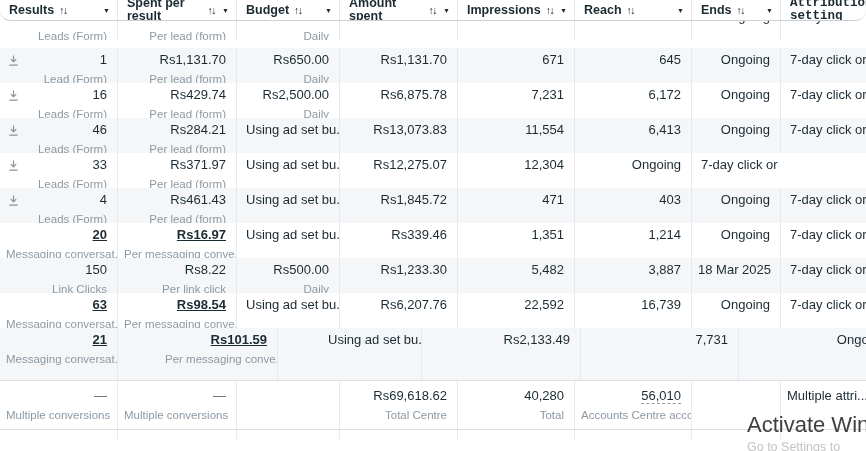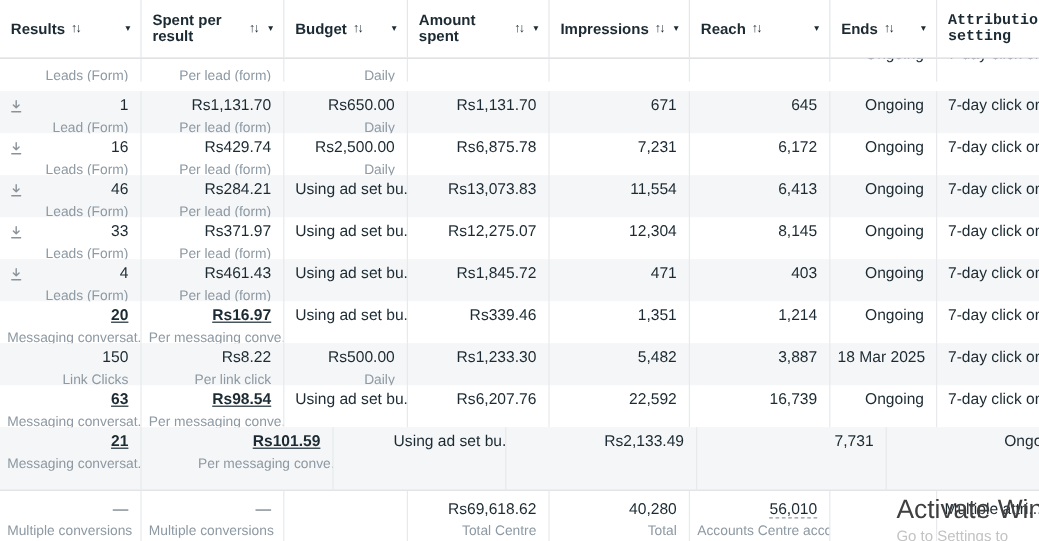--- a/index.html
+++ b/index.html
@@ -4,21 +4,21 @@
 <style>
   * { margin:0; padding:0; box-sizing:border-box; }
   html,body { background:#fff; }
   .screen {
     position:relative; width:866px; height:451px; overflow:hidden;
     background:#fff; font-family:"Liberation Sans", sans-serif; color:#1c2b33;
   }
   .grid { display:grid; grid-template-columns:118px 119px 103px 118px 117px 117px 89px 85px; }
 
   
-  .hrow { height:49px; border-bottom:1px solid #ced0d4; }
+  .hrow { height:21px; border-bottom:1px solid #ced0d4;border-radius:14px; }
   .hcell { display:flex; align-items:center; padding:0 7px 0 9px;
            border-right:1px solid #e4e6eb; font-size:12.5px; font-weight:700;
            color:#1c2b33; overflow:hidden; }
   .hcell:last-child { border-right:none;font-family:Liberation Mono, monospace; }
   .hlabel { line-height:13px; }
   .sort { margin-left:5px; font-size:10.5px; letter-spacing:-1.5px; font-weight:400; flex:0 0 auto; }
   .caret { margin-left:auto; font-size:7px; padding-left:4px; flex:0 0 auto; }
 
   
   .row { height:35px; }
@@ -258,23 +258,20 @@
       <div class="val">Using ad set bu...</div>
       <div class="sub"></div>
     </div>
     <div class="cell">
       <div class="val">Rs12,275.07</div>
     </div>
     <div class="cell">
       <div class="val">12,304</div>
     </div>
     <div class="cell">
-      <div class="val">8,145</div>
-    </div>
-    <div class="cell">
       <div class="val">Ongoing</div>
     </div>
     <div class="cell c-attr">
       <div class="val">7-day click or ...</div>
     </div>
   </div>
 
   <div class="grid row shaded">
     <div class="cell">
       <span class="dl">

